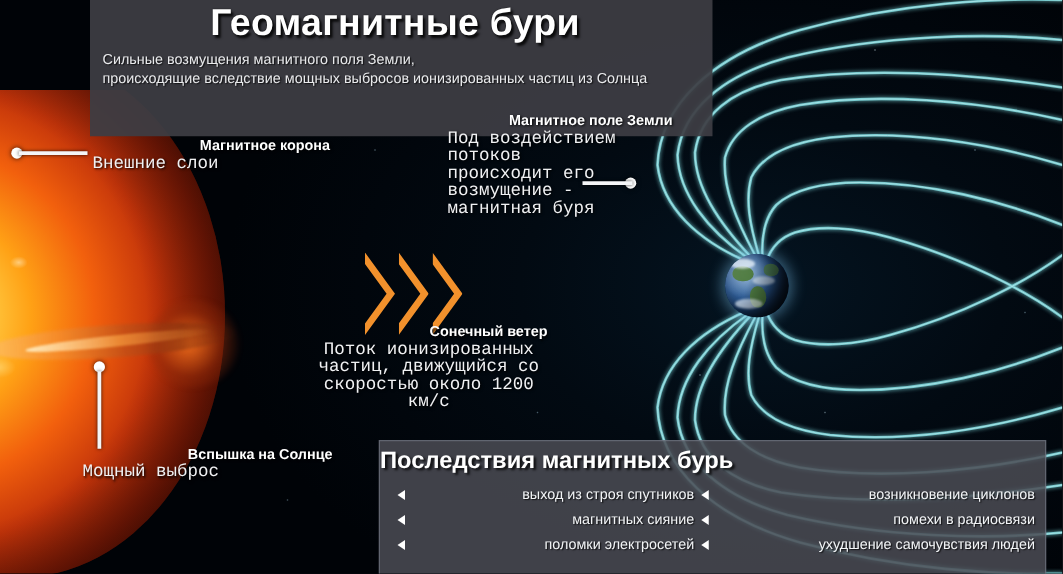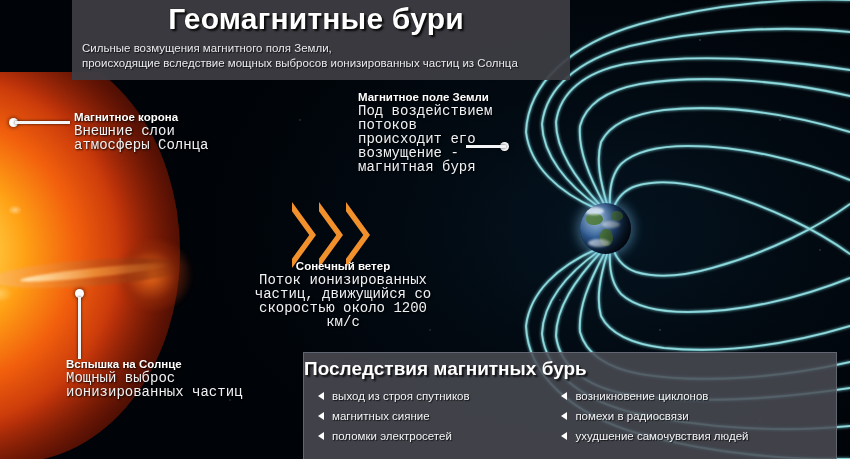--- a/index.html
+++ b/index.html
@@ -105,21 +105,21 @@
     background:#f2912c;
     clip-path:polygon(0% 0%, 100% 50%, 0% 100%, 0% 86%, 72% 50%, 0% 14%);
     filter:drop-shadow(0 0 3px rgba(242,145,44,.45));
   }
   .chev.c1{left:0px;}
   .chev.c2{left:27px;}
   .chev.c3{left:54px;}
 
   
   .header-panel{
-    position:absolute;left:72px;top:0;width:498px;height:80px;
+    position:absolute;left:72px;top:0;width:498px;height:109px;
     background:rgba(61,61,68,.93);
   }
   .title{
     position:absolute;left:0;right:10px;top:2px;
     text-align:center;
     font-size:30px;font-weight:bold;color:#fff;
     letter-spacing:.2px;
     text-shadow:2px 2px 2px rgba(0,0,0,.85), 0 0 1px #000;
   }
   .subtitle{
@@ -139,31 +139,32 @@
     margin-top:5px;text-shadow:2px 2px 2px rgba(0,0,0,.8);
   }
   .cons-cols{display:flex;margin-top:6px;padding:0 8px;}
   .cons-col{flex:1;}
   .cons-col.right{flex:1.12;}
   .cons-item{
     display:flex;align-items:center;gap:8px;
     color:#f2f4f6;font-size:11.5px;line-height:20px;
     text-shadow:1px 1px 1px rgba(0,0,0,.75);
     padding-left:6px;
+    justify-content:space-between;
   }
   .tri{
     width:0;height:0;flex:0 0 auto;
     border-top:4px solid transparent;border-bottom:4px solid transparent;
     border-right:6px solid #ffffff;
   }
 
   
   .callout{position:absolute;color:#fff;}
   .callout .ttl{font-size:11.5px;font-weight:bold;line-height:14px;
-    text-shadow:1px 1px 2px rgba(0,0,0,.95);}
+    text-shadow:1px 1px 2px rgba(0,0,0,.95);text-align:right;}
   .callout .body{font-size:14px;line-height:14px;color:#f0f1f3;
     text-shadow:1px 1px 2px rgba(0,0,0,.95);font-family:Liberation Mono, monospace;}
 
   .c-corona{left:74px;top:110px;width:190px;}
   .c-flare{left:66px;top:357px;width:200px;}
   .c-wind{left:248px;top:259px;width:190px;text-align:center;}
   .c-field{left:358px;top:90px;width:180px;}
 
   
   .lead{position:absolute;background:#f4f5f7;box-shadow:0 0 3px rgba(0,0,0,.8);}
@@ -255,29 +256,27 @@
       <div>Сильные возмущения магнитного поля Земли,</div>
       <div>происходящие вследствие мощных выбросов ионизированных частиц из Солнца</div>
     </div>
   </div>
 
   <div class="dot dot-corona"></div>
   <div class="lead lead-corona"></div>
   <div class="callout c-corona">
     <div class="ttl">Магнитное корона</div>
     <div class="body">Внешние слои</div>
-    <div class="body">атмосферы Солнца</div>
   </div>
 
   <div class="dot dot-flare"></div>
   <div class="lead lead-flare"></div>
   <div class="callout c-flare">
     <div class="ttl">Вспышка на Солнце</div>
     <div class="body">Мощный выброс</div>
-    <div class="body">ионизированных частиц</div>
   </div>
 
   <div class="callout c-wind">
     <div class="ttl">Сонечный ветер</div>
     <div class="body">Поток ионизированных</div>
     <div class="body">частиц, движущийся со</div>
     <div class="body">скоростью около 1200 км/с</div>
   </div>
 
   <div class="dot dot-field"></div>

